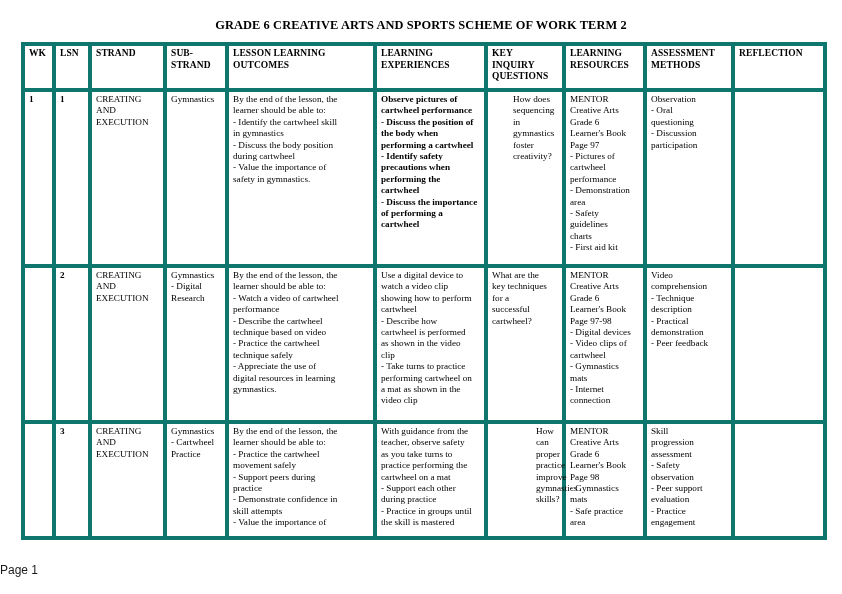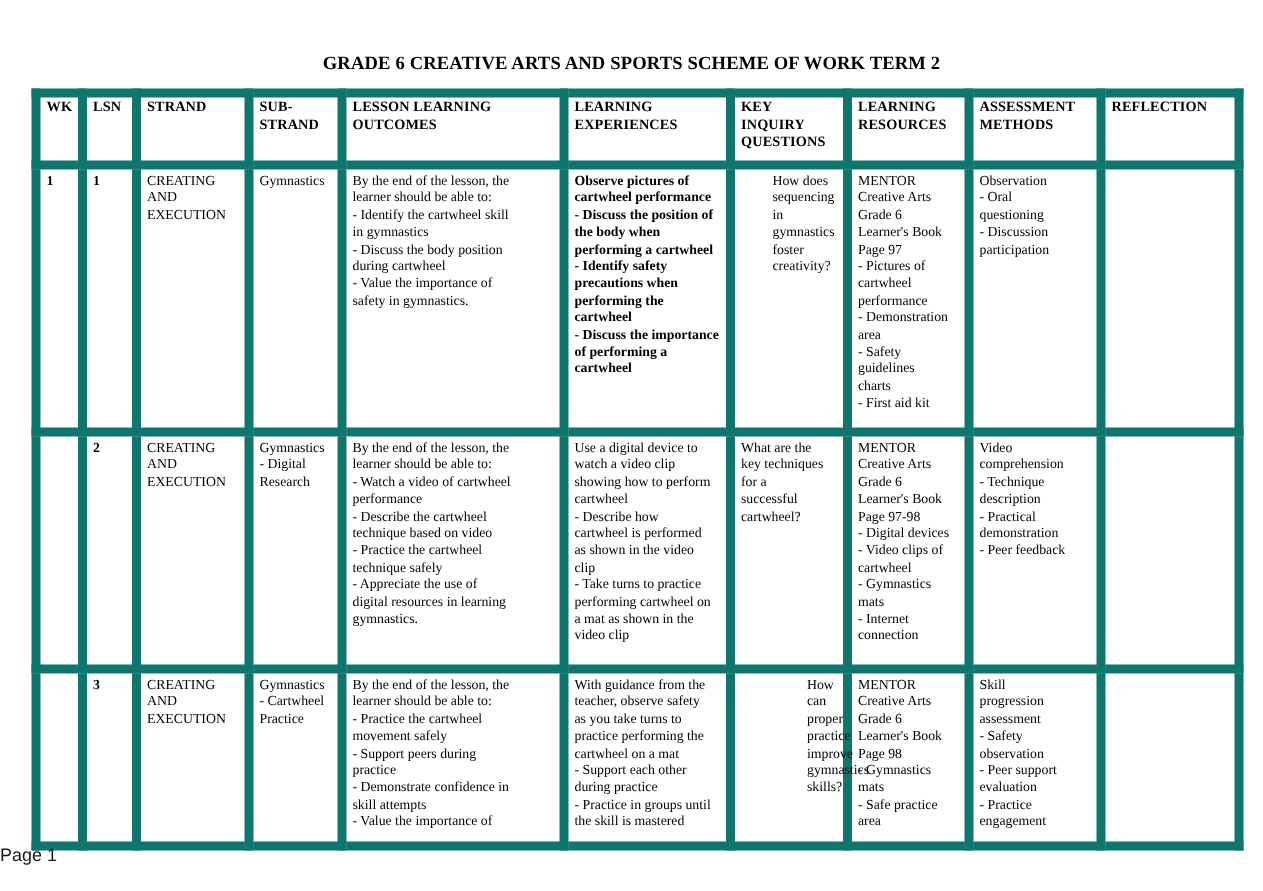--- a/index.html
+++ b/index.html
@@ -21,42 +21,42 @@
     box-sizing: border-box;
     padding: 0;
     position: relative;
   }
   .doc-title {
     text-align: center;
     font-weight: bold;
     font-size: 12.4px;
     letter-spacing: 0.1px;
     margin: 0;
-    padding-top: 35px;
+    padding-top: 18px;
     line-height: 14px;
   }
   .name-line {
     font-weight: bold;
     font-size: 13.2px;
     line-height: 18px;
     margin: 0;
     padding-top: 4px;
     padding-left: 58px;
     white-space: nowrap;
     letter-spacing: -0.1px;
   }
   table.scheme {
     border-collapse: collapse;
     width: 802px;
     margin-left: 21px;
     margin-top: 10px;
     table-layout: fixed;
   }
   table.scheme th, table.scheme td {
-    border: 6px solid #0f766e;
+    border: 4px solid #0f766e;
     vertical-align: top;
     padding: 2px 3px 2px 4px;
     font-size: 9.2px;
     line-height: 11.4px;
   }
   table.scheme th {
     font-weight: bold;
     font-size: 9.5px;
     line-height: 11.6px;
     text-align: left;

